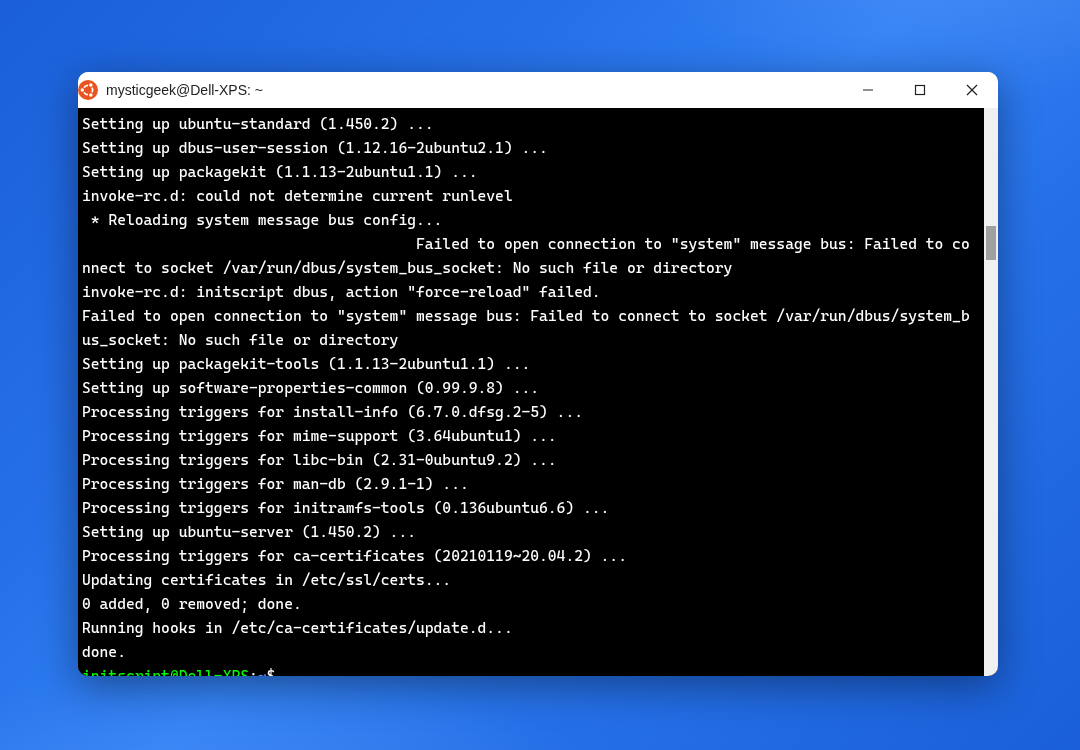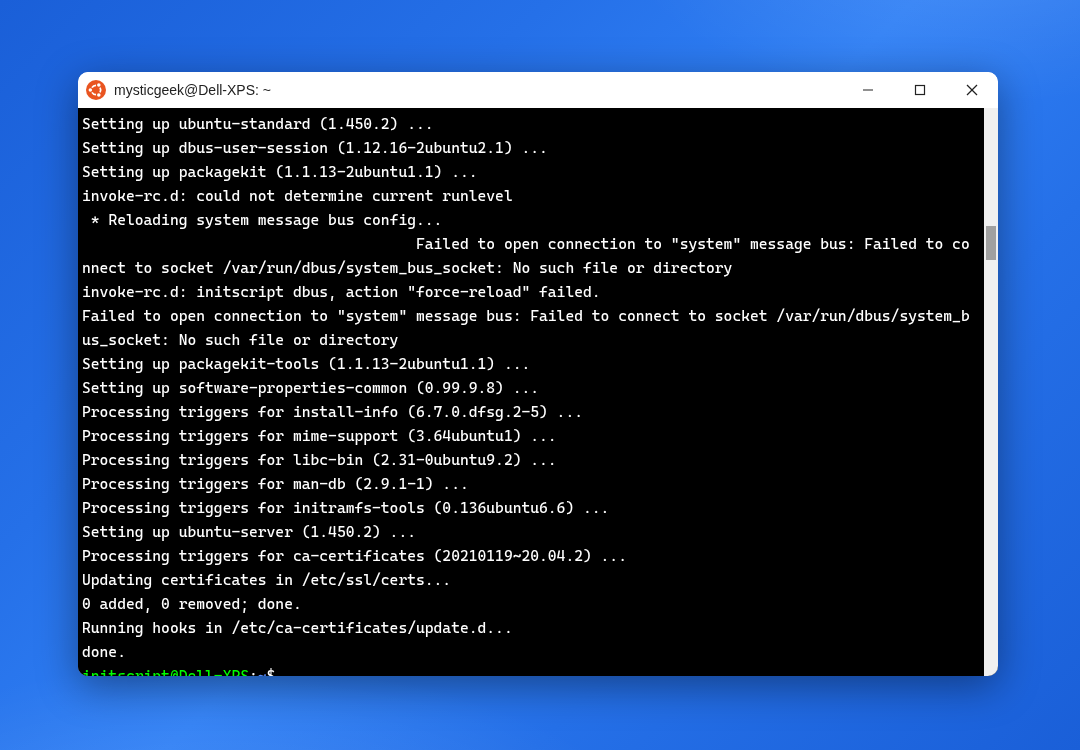--- a/index.html
+++ b/index.html
@@ -31,21 +31,20 @@
       box-shadow: 0 10px 40px rgba(0,0,0,0.4);
       overflow: hidden;
       display: flex;
       flex-direction: column;
     }
     .titlebar {
       height: 36px;
       background: #ffffff;
       display: flex;
       align-items: center;
-      padding-left: 8px;
       border-top-left-radius: 10px;
       border-top-right-radius: 10px;
     }
     .titlebar-icon {
       width: 20px;
       height: 20px;
       margin-right: 8px;
       flex-shrink: 0;
     }
     .titlebar-title {

